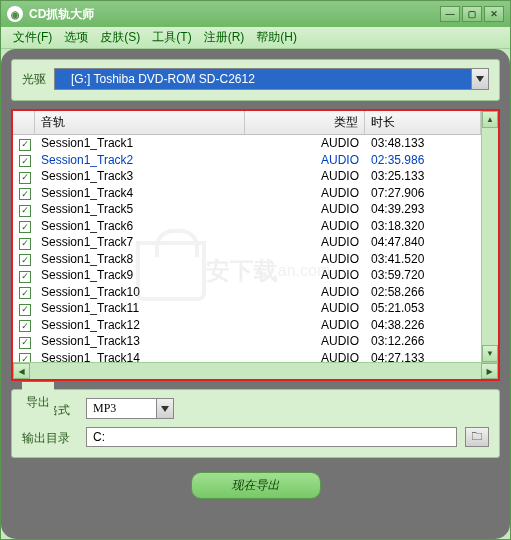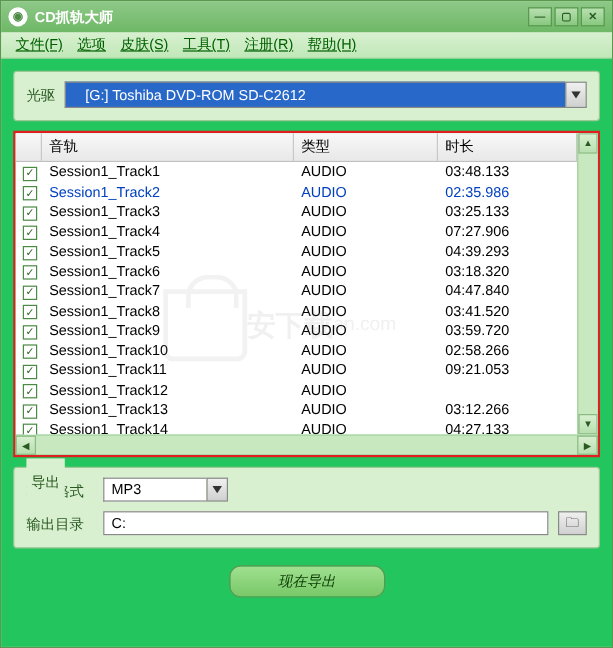--- a/index.html
+++ b/index.html
@@ -7,23 +7,23 @@
 
 .window { width: 511px; height: 540px; background: #c8e8c0; border: 1px solid #5a9850; position: relative; }
 
 .titlebar { height: 26px; background: linear-gradient(#8ec888, #6eb866); display: flex; align-items: center; padding: 0 6px; color: #fff; font-weight: bold; }
 .titlebar-icon { width: 16px; height: 16px; background: #fff; border-radius: 50%; display: inline-flex; align-items: center; justify-content: center; margin-right: 6px; color: #4a8a42; font-size: 10px; }
 .titlebar-title { flex: 1; font-size: 12px; }
 .winbtns { display: flex; gap: 2px; }
 .winbtn { width: 20px; height: 16px; background: linear-gradient(#b8e0b0, #88c880); border: 1px solid #5a9850; display: flex; align-items: center; justify-content: center; cursor: pointer; font-size: 9px; color: #2a5a22; }
 
 .menubar { height: 22px; background: linear-gradient(#d8f0d0, #c0e8b8); display: flex; align-items: center; padding: 0 8px; gap: 4px; border-bottom: 1px solid #a0d098; }
-.menu-item { color: #006000; padding: 2px 4px; cursor: pointer; text-decoration: underline; }
-
-.content { padding: 10px; background: #22c55e; height: calc(100% - 48px); }
+.menu-item { color: #006000; padding: 2px 4px; cursor: pointer; }
+
+.content { padding: 10px; background: #737373; height: calc(100% - 48px); border-radius: 15px; }
 
 .group { border: 1px solid #9cc894; border-radius: 3px; padding: 8px 10px 10px; margin-bottom: 8px; position: relative; background: #d8f0d0; }
 .group-legend { position: absolute; top: -8px; left: 10px; background: #d8f0d0; padding: 12px 4px; color: #2a5a22; font-size: 12px; }
 
 .drive-row { display: flex; align-items: center; gap: 8px; }
 .drive-label { color: #2a5a22; flex-shrink: 0; }
 .combo { flex: 1; display: flex; }
 .combo-text { flex: 1; background: #2868c8; color: #fff; padding: 3px 16px; border: 1px solid #888; border-right: none; font-size: 12px; }
 .combo-btn { width: 18px; border: 1px solid #888; background: linear-gradient(#f0f0f0,#d0d0d0); display: flex; align-items: center; justify-content: center; cursor: pointer; }
 .combo-btn svg { width: 8px; height: 6px; }
@@ -35,32 +35,32 @@
 .vscroll-btn { height: 17px; background: linear-gradient(#d8f0d0,#b8e0b0); border: 1px solid #8abb82; display:flex; align-items:center; justify-content:center; font-size:8px; color:#2a5a22; cursor:pointer; }
 .vscroll-track { flex: 1; }
 .hscroll { height: 17px; background: #c8e8c0; border-top: 1px solid #a0d098; display:flex; }
 .hscroll-btn { width: 17px; background: linear-gradient(#d8f0d0,#b8e0b0); border: 1px solid #8abb82; display:flex; align-items:center; justify-content:center; font-size:8px; color:#2a5a22; cursor:pointer; }
 .hscroll-track { flex: 1; }
 
 .thead { display: flex; background: linear-gradient(#f8f8f8,#e8e8e8); border-bottom: 1px solid #c0c0c0; }
 .th { padding: 3px 6px; border-right: 1px solid #c8c8c8; color: #000; font-weight: normal; }
 .col-chk { width: 22px; }
 .col-name { width: 210px; }
-.col-type { width: 120px; }
+.col-type { width: 120px; text-align: right; }
 .col-dur { flex: 1; }
 
 .trow { display: flex; align-items: center; height: 16.5px; color: #000; }
 .trow.selected .td { color: #0040c0; }
 .td { padding: 0 6px; font-size: 12px; }
 .chk { width: 12px; height: 12px; border: 1px solid #4a8a42; background: #fff; display: inline-flex; align-items: center; justify-content: center; font-size: 9px; color: #2a5a22; line-height: 1; cursor:pointer; }
 
 .export-rows { display: flex; flex-direction: column; gap: 8px; }
 .export-row { display: flex; align-items: flex-end; gap: 8px; }
 .export-label { width: 56px; color: #2a5a22; }
-.select { display: flex; width: 104px; }
+.select { display: flex; width: 88px; font-family: Liberation Serif, serif; }
 .select-text { flex: 1; border: 1px solid #888; border-right: none; background: #fff; padding: 2px 6px; }
 .select-btn { width: 18px; border: 1px solid #888; background: linear-gradient(#f0f0f0,#d0d0d0); display:flex; align-items:center; justify-content:center; cursor:pointer; }
 .dir-input { flex: 1; border: 1px solid #888; background: #fff; padding: 2px 6px; }
 .browse-btn { width: 24px; height: 20px; border: 1px solid #888; background: linear-gradient(#f0f0f0,#d0d0d0); display:flex; align-items:center; justify-content:center; cursor:pointer; font-size:11px; }
 
 .actions { display: flex; justify-content: center; padding-top: 6px; }
 .export-btn { background: linear-gradient(#a0e090,#78c868); border: 1px solid #5a9850; border-radius: 10px; padding: 4px 40px; color: #104008; cursor: pointer; font-size: 12px; font-style: italic; }
 
 .watermark { position: absolute; left: 120px; top: 100px; width: 200px; height: 120px; opacity: 0.12; pointer-events: none; display: flex; align-items: center; justify-content: center; color: #888; }
 .watermark-bag { width: 70px; height: 60px; border: 4px solid #999; border-radius: 0 0 8px 8px; position: relative; }
@@ -180,26 +180,27 @@
               <div class="trow">
                 <div class="td col-chk"><span class="chk">✓</span></div>
                 <div class="td col-name">Session1_Track10</div>
                 <div class="td col-type">AUDIO</div>
                 <div class="td col-dur">02:58.266</div>
               </div>
               <div class="trow">
                 <div class="td col-chk"><span class="chk">✓</span></div>
                 <div class="td col-name">Session1_Track11</div>
                 <div class="td col-type">AUDIO</div>
-                <div class="td col-dur">09:21.053</div>
+                <div class="td col-dur">05:21.053</div>
               </div>
               <div class="trow">
                 <div class="td col-chk"><span class="chk">✓</span></div>
                 <div class="td col-name">Session1_Track12</div>
                 <div class="td col-type">AUDIO</div>
+                <div class="td col-dur">04:38.226</div>
               </div>
               <div class="trow">
                 <div class="td col-chk"><span class="chk">✓</span></div>
                 <div class="td col-name">Session1_Track13</div>
                 <div class="td col-type">AUDIO</div>
                 <div class="td col-dur">03:12.266</div>
               </div>
               <div class="trow">
                 <div class="td col-chk"><span class="chk">✓</span></div>
                 <div class="td col-name">Session1_Track14</div>

